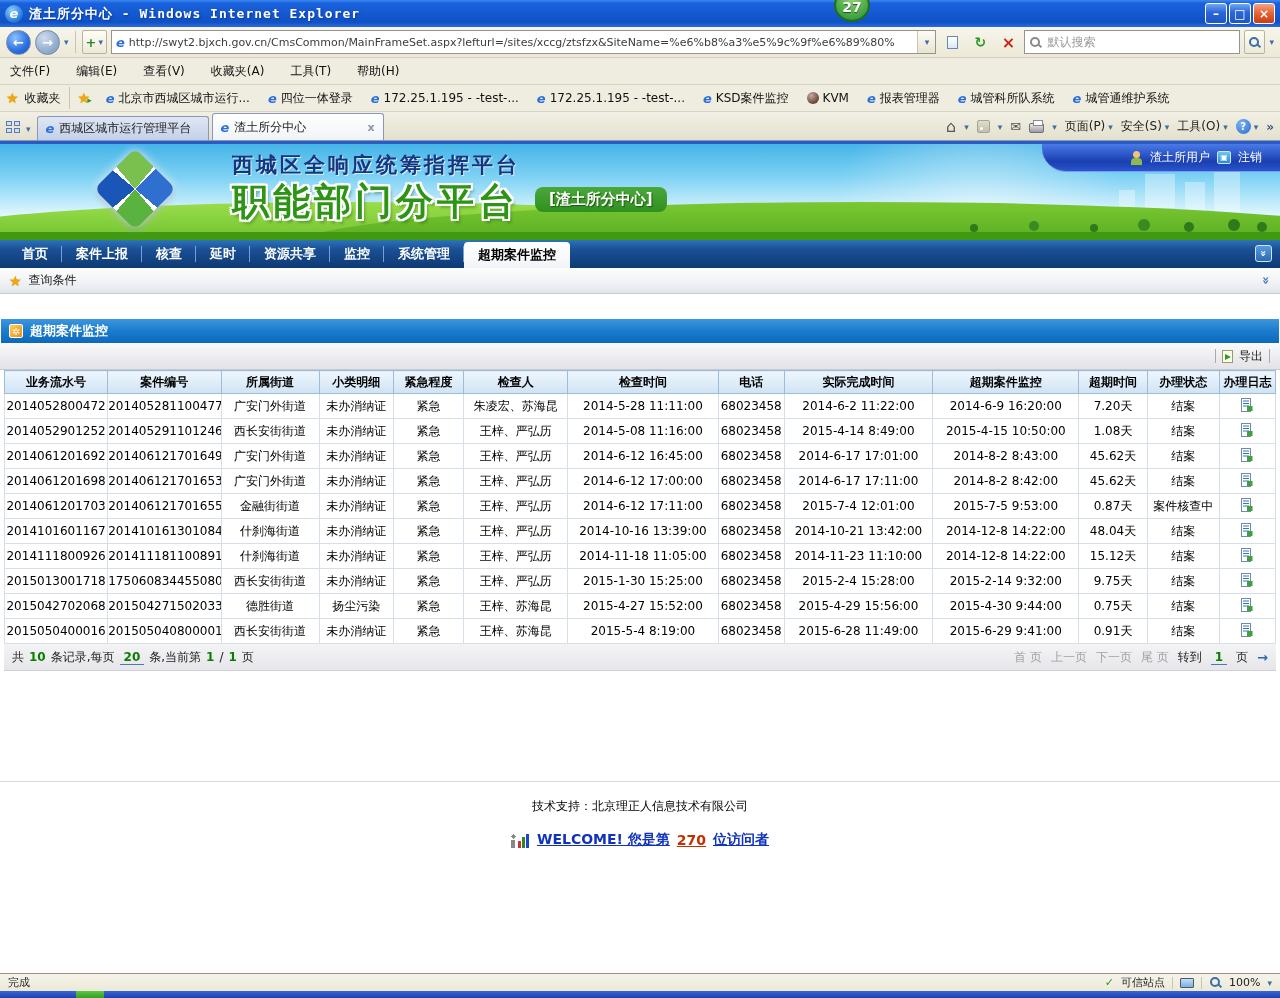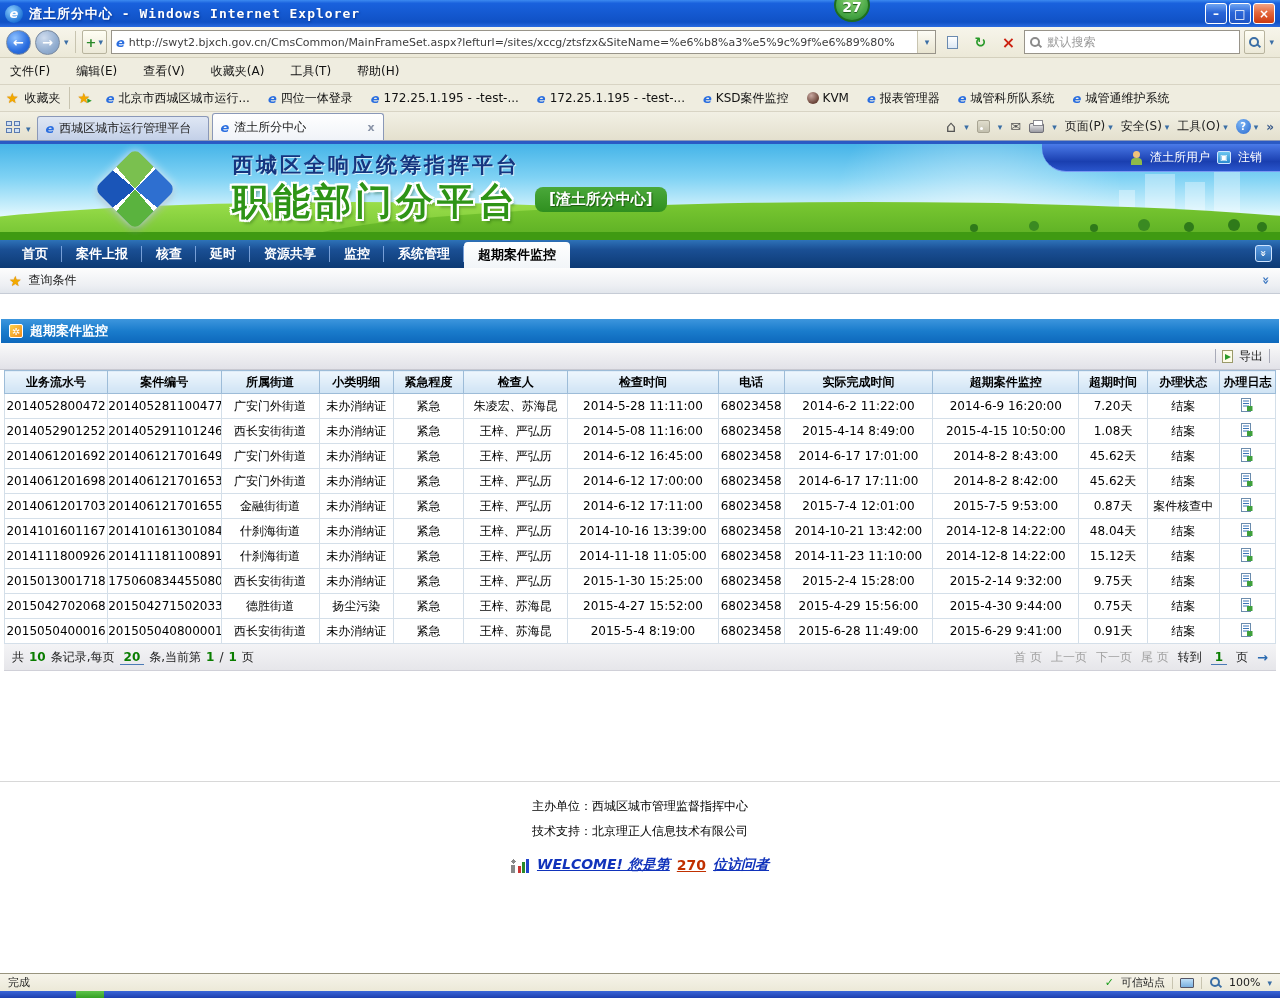--- a/index.html
+++ b/index.html
@@ -112,21 +112,21 @@
 .pagination{height:27px;background:linear-gradient(#f4f4f6,#e6e6ea);border-bottom:1px solid #d0d0d8;margin:0 4px;display:flex;align-items:center;padding:0 8px;font-size:12px;color:#222;gap:5px;}
 .green{color:#0a7d00;font-weight:bold;}
 .uline{border-bottom:1px solid #4a7ab5;padding:0 4px;}
 .pag-right{margin-left:auto;display:flex;gap:9px;align-items:center;}
 .pag-dis{color:#a0a0a0;}
 .go-ico{color:#2a6ab0;font-weight:bold;font-size:13px;}
 
 .footer{margin-top:110px;border-top:1px solid #d8d8d8;padding-top:12px;text-align:center;font-size:12px;color:#000;}
 .fline{line-height:25px;}
 .welcome{margin-top:12px;display:flex;align-items:center;justify-content:center;gap:7px;font-size:14px;font-weight:bold;}
-.wblue{color:#1133bb;text-decoration:underline;font-style:italic;}
+.wblue{color:#1133bb;text-decoration:underline;}
 .wred{color:#c03000;text-decoration:underline;}
 .counter-icon{width:19px;height:16px;background:
  linear-gradient(#888,#888) 0px 8px/4px 8px no-repeat,
  radial-gradient(circle,#888 60%,transparent 62%) 0px 2px/5px 5px no-repeat,
  linear-gradient(#c33,#c33) 7px 9px/3px 7px no-repeat,
  linear-gradient(#2a8a2a,#2a8a2a) 11px 5px/3px 11px no-repeat,
  linear-gradient(#2244cc,#2244cc) 15px 2px/3px 14px no-repeat;}
 
 .statusbar{height:18px;background:linear-gradient(#f6f4ea,#ece9d8);border-top:1px solid #98947e;display:flex;align-items:center;padding:0 8px;font-size:11px;color:#222;gap:7px;}
 .sb-right{margin-left:auto;display:flex;align-items:center;gap:7px;}
@@ -605,21 +605,20 @@
       <span class="pag-dis">上一页</span>
       <span class="pag-dis">下一页</span>
       <span class="pag-dis">尾 页</span>
       <span>转到</span>
       <span class="green uline">1</span>
       <span>页</span>
       <span class="go-ico">→</span>
     </div>
   </div>
   <div class="footer">
-    <div class="fline">主办单位：西城区城市管理监督指挥中心</div>
     <div class="fline">技术支持：北京理正人信息技术有限公司</div>
     <div class="welcome">
       <span class="counter-icon"></span>
       <span class="wblue">WELCOME! 您是第</span>
       <span class="wred">270</span>
       <span class="wblue">位访问者</span>
     </div>
   </div>
 </div>
 

